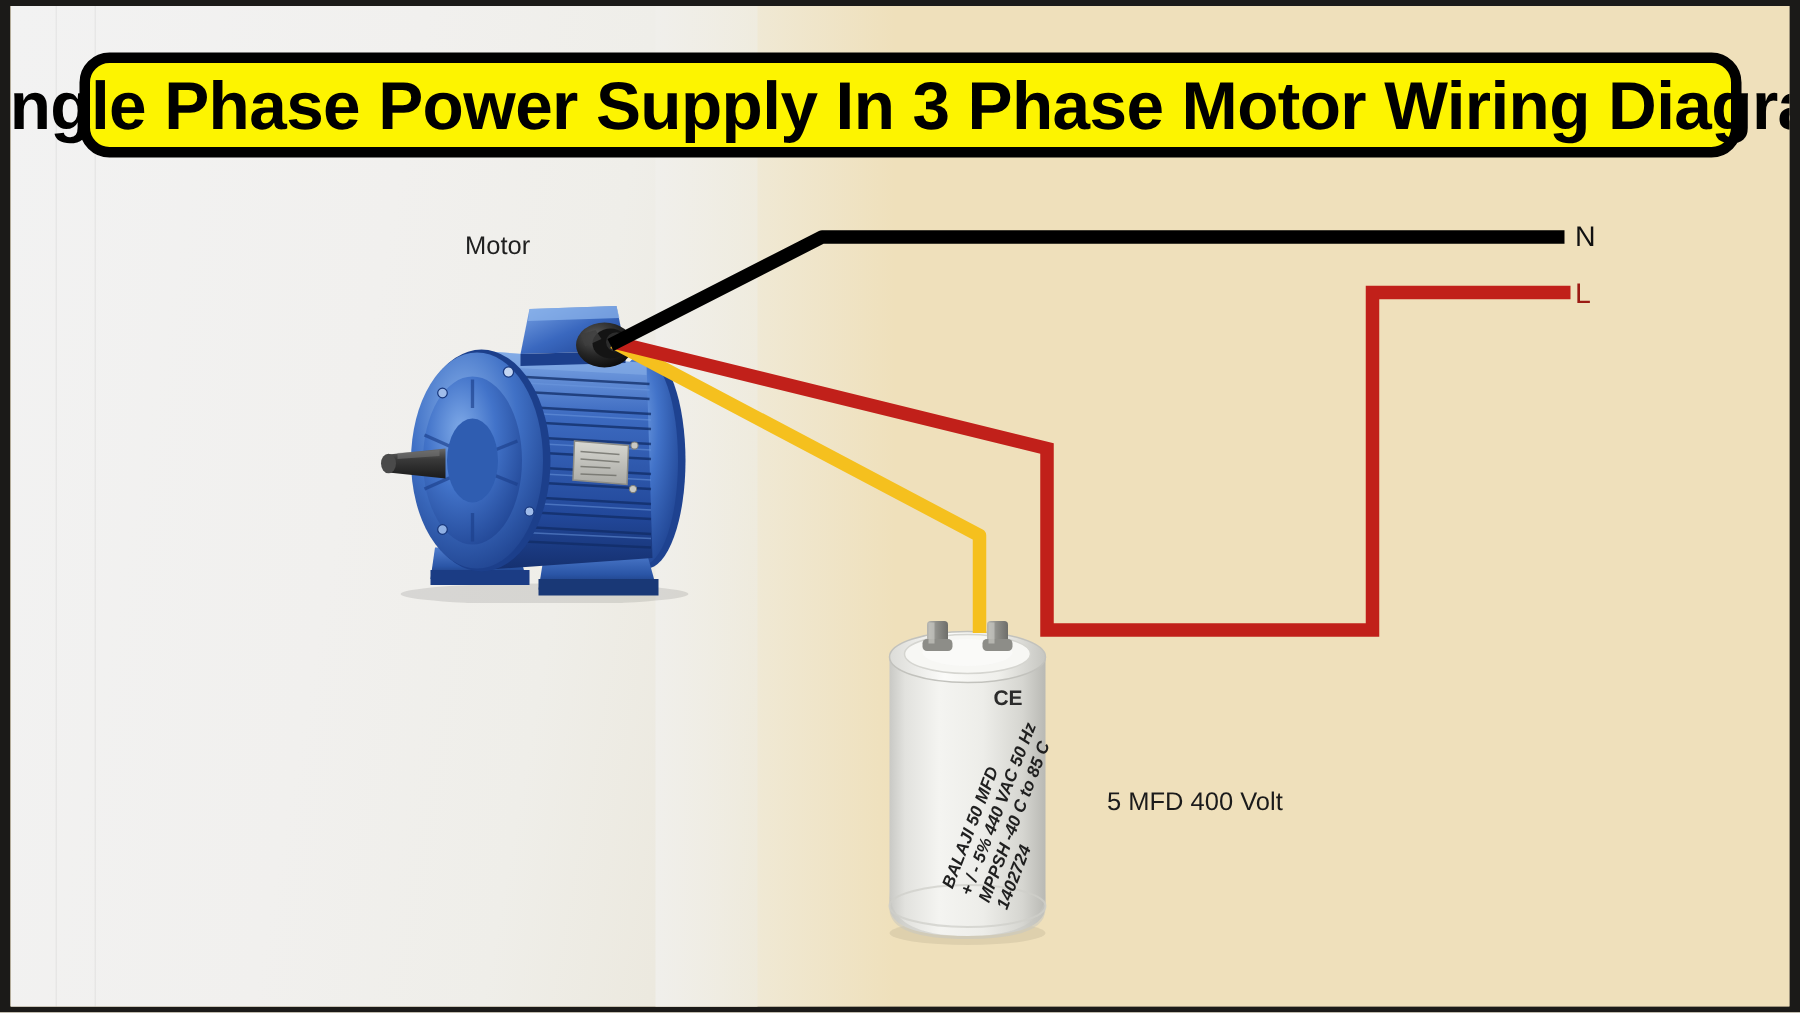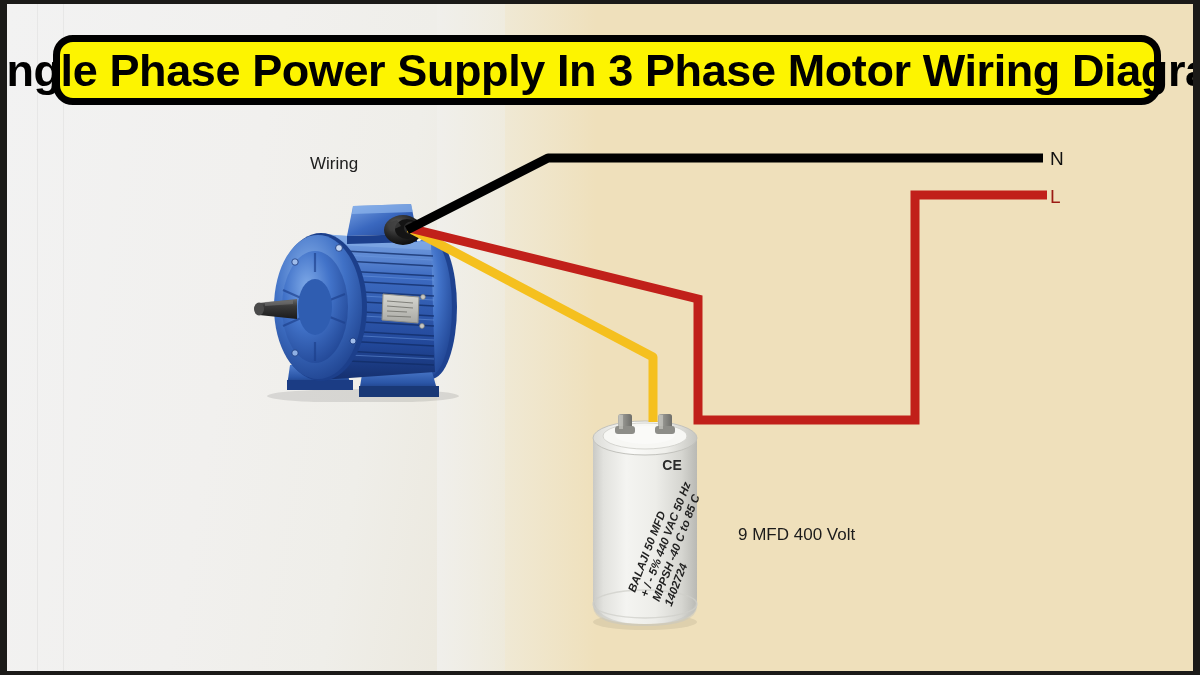--- a/index.html
+++ b/index.html
@@ -355,18 +355,18 @@
 
   <svg id="wire-layer" viewBox="0 0 1200 675" xmlns="http://www.w3.org/2000/svg">
 
     <polyline points="402,224 646,353 646,418" fill="none" stroke="#F5C01E" stroke-width="9" stroke-linejoin="round" stroke-linecap="butt"></polyline>
 
     <polyline points="402,224 691,295 691,416 908,416 908,191 1040,191" fill="none" stroke="#C1201A" stroke-width="9" stroke-linejoin="miter" stroke-linecap="butt"></polyline>
 
     <polyline points="400,226 541,154 1036,154" fill="none" stroke="#000000" stroke-width="9" stroke-linejoin="round" stroke-linecap="butt"></polyline>
   </svg>
 
-  <div class="plain-label" id="motor-label">Wiring</div>
-  <div class="plain-label" id="cap-caption">9 MFD 400 Volt</div>
+  <div class="plain-label" id="motor-label">Motor</div>
+  <div class="plain-label" id="cap-caption">5 MFD 400 Volt</div>
   <div class="plain-label" id="terminal-n-label">N</div>
   <div class="plain-label" id="terminal-l-label">L</div>
 
 </div>
 
 </body></html>

